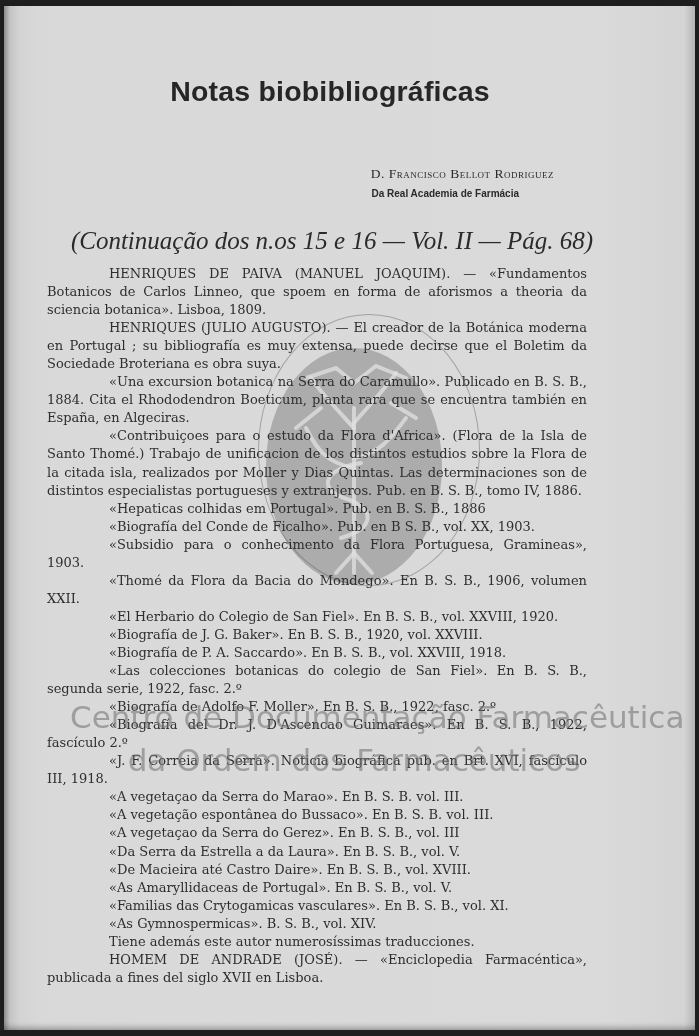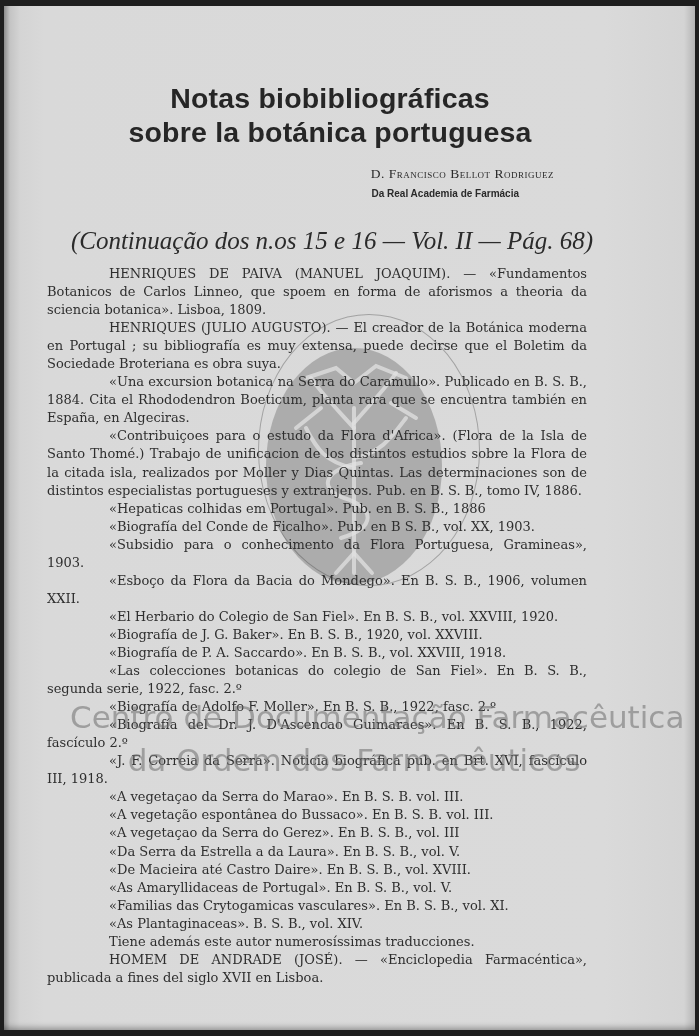--- a/index.html
+++ b/index.html
@@ -13,21 +13,20 @@
       background: linear-gradient(90deg, #8c8c8c 0px, #c4c4c4 6px, #d4d4d4 16px, #d9d9d9 40px, #dadada 600px, #d4d4d4 680px, #b5b5b5 691px);
       box-shadow: inset 0 -8px 6px -6px rgba(0,0,0,0.35);
       font-family: "DejaVu Serif", "Liberation Serif", serif;
       color: #2b2b2b;
     }
     .title {
       position: absolute; left: 0; width: 652px; text-align: center;
       font-family: "Liberation Sans", "DejaVu Sans", sans-serif;
       font-weight: bold; font-size: 28.5px; line-height: 34px; color: #262626;
       letter-spacing: 0.2px;
-      margin-top: 7px;
     }
     .title.t1 { top: 68px; }
     .title.t2 { top: 102px; }
     .author {
       position: absolute; right: 141px; top: 160px;
       font-family: "Liberation Serif", serif; font-size: 13.5px; color: #2a2a2a;
       letter-spacing: 0.5px; font-variant: small-caps;
     }
     .affil {
       position: absolute; right: 176px; top: 182px;
@@ -68,21 +67,20 @@
     }
     .wm-text.w1 { top: 650px; left: 66px; }
     .wm-text.w2 { top: 693px; left: 60px; }
   </style>
 </head>
 <body>
 
 <div class="page">
 
   <div class="title t1">Notas biobibliográficas</div>
-  <div class="title t2">sobre la botánica portuguesa</div>
 
   <div class="author">D. Francisco Bellot Rodriguez</div>
   <div class="affil">Da Real Academia de Farmácia</div>
 
   <div class="cont">(Continuação dos n.os 15 e 16 — Vol. II — Pág. 68)</div>
 
   <div class="wm-oval"></div>
   <svg class="wm-emblem" viewBox="0 0 176 236">
     <g fill="none" stroke="rgba(225,225,225,0.75)" stroke-width="4" stroke-linecap="round">
       <path d="M88 225 L88 60"></path>
@@ -99,36 +97,36 @@
   <div class="wm-circle"></div>
 
   <div class="body-text">
     <p>HENRIQUES DE PAIVA (MANUEL JOAQUIM). — «Fundamentos Botanicos de Carlos Linneo, que spoem en forma de aforismos a theoria da sciencia botanica». Lisboa, 1809.</p>
     <p>HENRIQUES (JULIO AUGUSTO). — El creador de la Botánica moderna en Portugal ; su bibliografía es muy extensa, puede decirse que el Boletim da Sociedade Broteriana es obra suya.</p>
     <p>«Una excursion botanica na Serra do Caramullo». Publicado en B. S. B., 1884. Cita el Rhododendron Boeticum, planta rara que se encuentra también en España, en Algeciras.</p>
     <p>«Contribuiçoes para o estudo da Flora d'Africa». (Flora de la Isla de Santo Thomé.) Trabajo de unificacion de los distintos estudios sobre la Flora de la citada isla, realizados por Moller y Dias Quintas. Las determinaciones son de distintos especialistas portugueses y extranjeros. Pub. en B. S. B., tomo IV, 1886.</p>
     <p>«Hepaticas colhidas em Portugal». Pub. en B. S. B., 1886</p>
     <p>«Biografía del Conde de Ficalho». Pub. en B S. B., vol. XX, 1903.</p>
     <p>«Subsidio para o conhecimento da Flora Portuguesa, Gramineas», 1903.</p>
-    <p>«Esboço da Flora da Bacia do Mondego». En B. S. B., 1906, volumen XXII.</p>
+    <p>«Thomé da Flora da Bacia do Mondego». En B. S. B., 1906, volumen XXII.</p>
     <p>«El Herbario do Colegio de San Fiel». En B. S. B., vol. XXVIII, 1920.</p>
     <p>«Biografía de J. G. Baker». En B. S. B., 1920, vol. XXVIII.</p>
     <p>«Biografía de P. A. Saccardo». En B. S. B., vol. XXVIII, 1918.</p>
     <p>«Las colecciones botanicas do colegio de San Fiel». En B. S. B., segunda serie, 1922, fasc. 2.º</p>
     <p>«Biografía de Adolfo F. Moller». En B. S. B., 1922, fasc. 2.º</p>
     <p>«Biografía del Dr. J. D'Ascencao Guimaraes». En B. S. B., 1922, fascículo 2.º</p>
     <p>«J. F. Correia da Serra». Noticia biográfica pub. en Brt. XVI, fascículo III, 1918.</p>
     <p>«A vegetaçao da Serra do Marao». En B. S. B. vol. III.</p>
     <p>«A vegetação espontânea do Bussaco». En B. S. B. vol. III.</p>
     <p>«A vegetaçao da Serra do Gerez». En B. S. B., vol. III</p>
     <p>«Da Serra da Estrella a da Laura». En B. S. B., vol. V.</p>
     <p>«De Macieira até Castro Daire». En B. S. B., vol. XVIII.</p>
     <p>«As Amaryllidaceas de Portugal». En B. S. B., vol. V.</p>
     <p>«Familias das Crytogamicas vasculares». En B. S. B., vol. XI.</p>
-    <p>«As Plantaginaceas». B. S. B., vol. XIV.</p>
+    <p>«As Gymnospermicas». B. S. B., vol. XIV.</p>
     <p>Tiene además este autor numerosíssimas traducciones.</p>
     <p>HOMEM DE ANDRADE (JOSÉ). — «Enciclopedia Farmacéntica», publicada a fines del siglo XVII en Lisboa.</p>
   </div>
 
   <div class="wm-text w1">Centro de Documentação Farmacêutica</div>
   <div class="wm-text w2">da Ordem dos Farmacêuticos</div>
 
 </div>
 
 </body></html>

